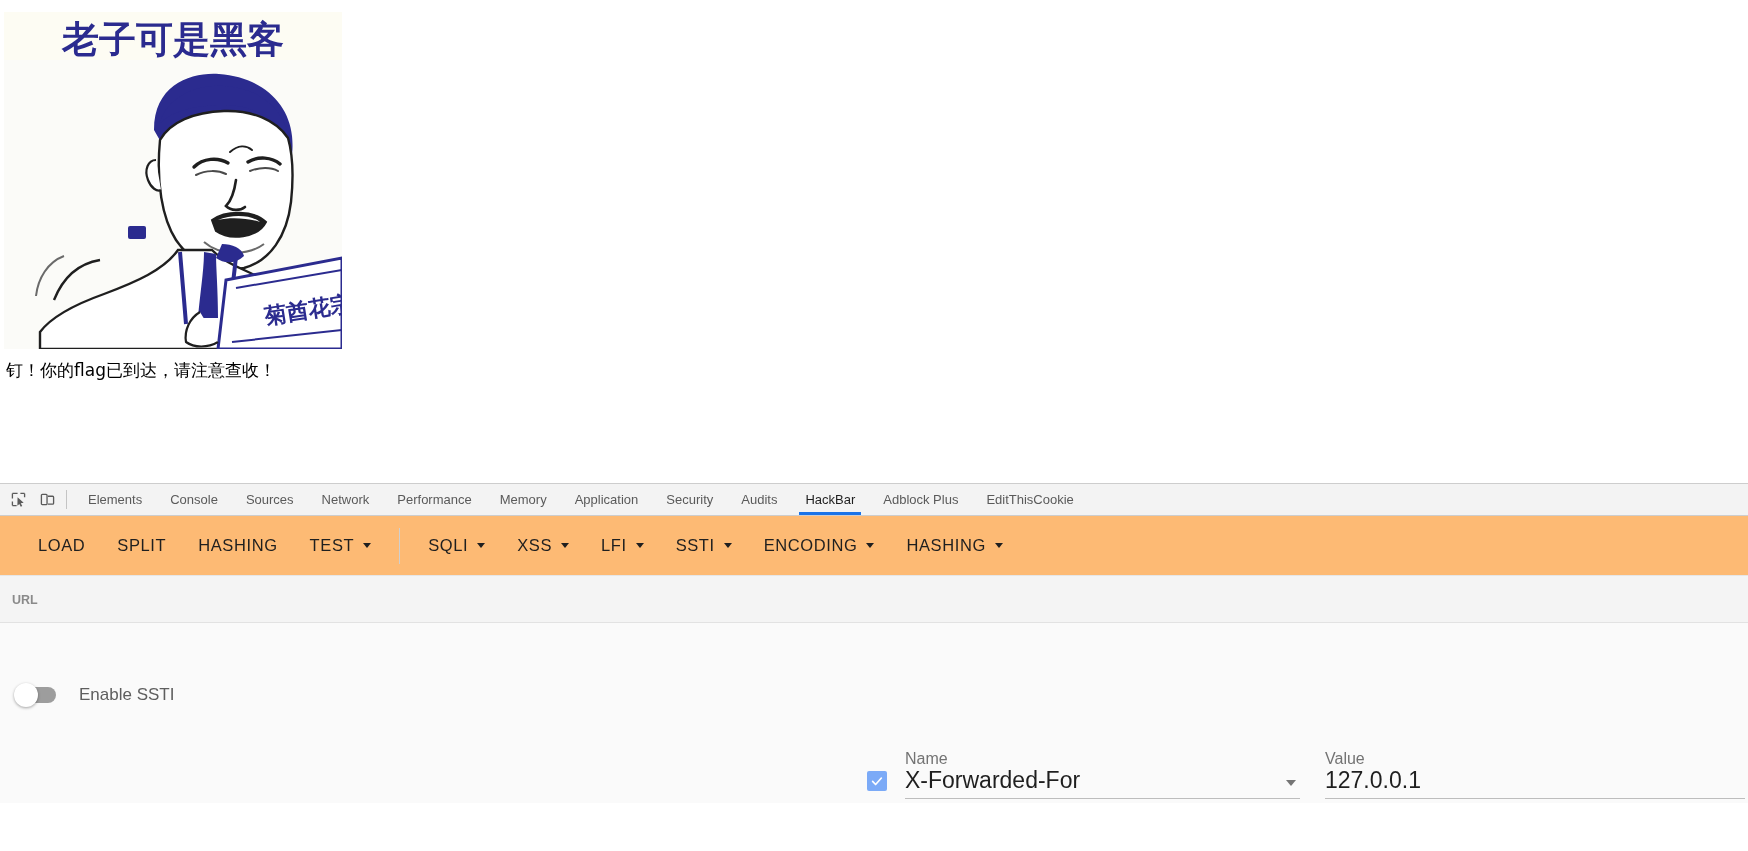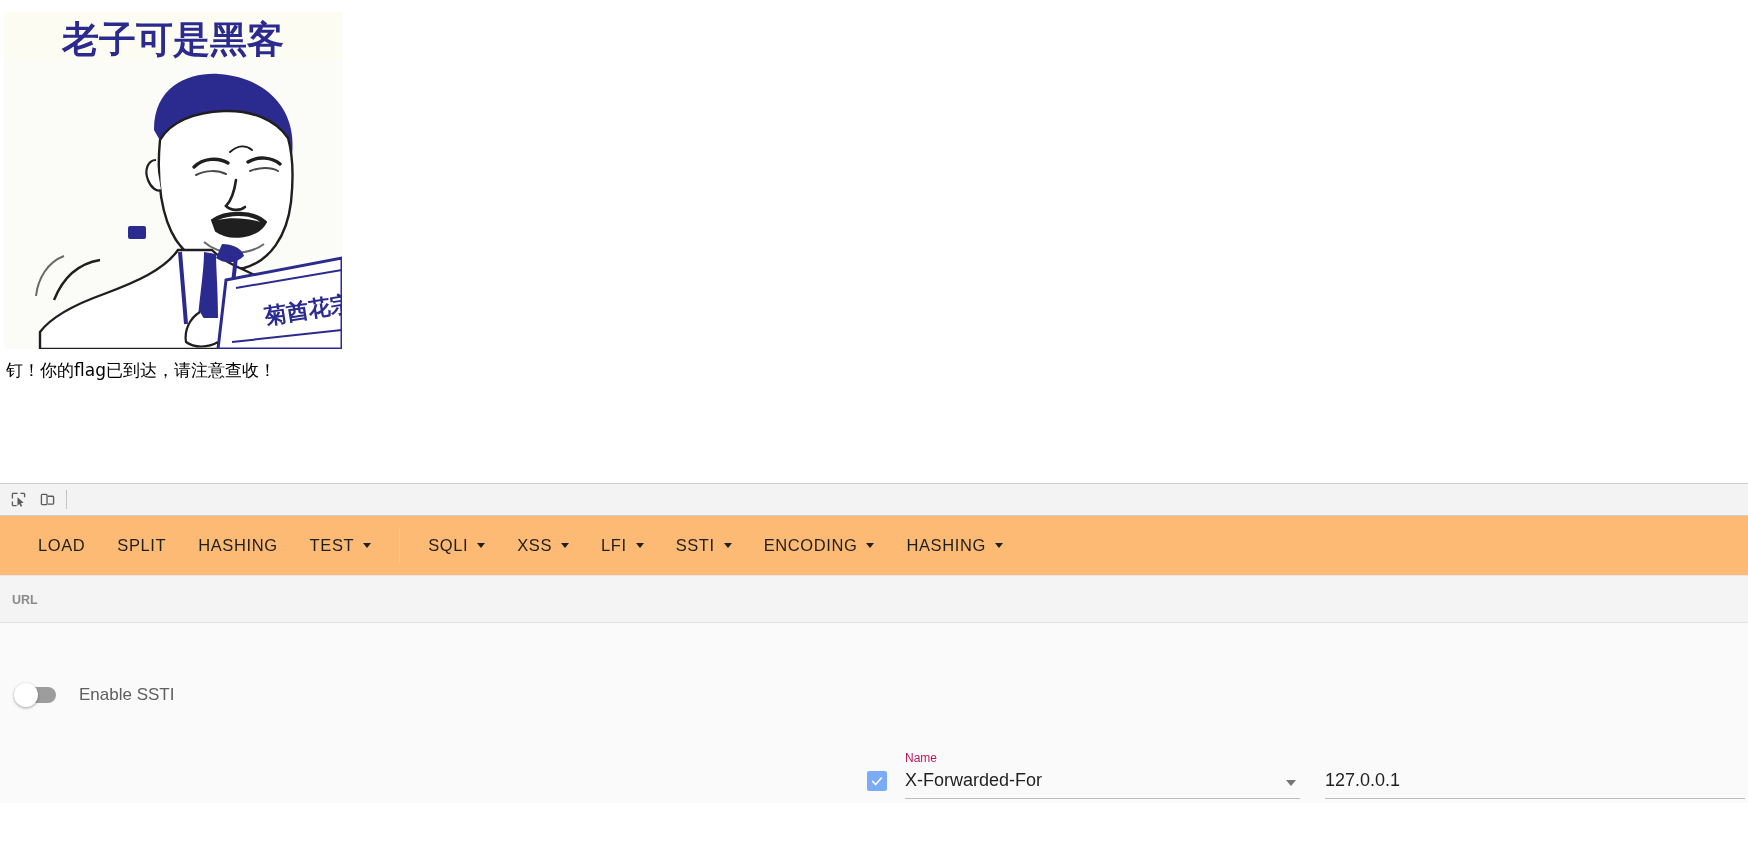--- a/index.html
+++ b/index.html
@@ -222,26 +222,26 @@
     cursor: pointer;
   }
   .hb-field {
     position: relative;
     border-bottom: 1px solid #bdbdbd;
     padding-bottom: 4px;
   }
   .hb-field-name { width: 395px; margin-right: 25px; }
   .hb-field-value { width: 420px; }
   .hb-field-label {
-    font-size: 12px;
-    color: #be185d;
+    font-size: 16px;
+    color: #737373;
     line-height: 17px;
   }
   .hb-field-val {
-    font-size: 18px;
+    font-size: 23px;
     color: #1f1f1f;
     line-height: 27px;
     cursor: text;
   }
   .hb-select-caret {
     position: absolute;
     right: 4px; bottom: 12px;
     width: 0; height: 0;
     border-left: 5px solid transparent;
     border-right: 5px solid transparent;
@@ -322,20 +322,34 @@
         <path d="M7 5.5 L13.5 11.5 L10.4 12 L12 15 L10.4 15.8 L8.9 12.8 L6.8 14.6 Z" fill="#5a5a5a"></path>
       </svg>
     </div>
     <div class="dt-iconbtn">
       <svg width="15" height="15" viewBox="0 0 16 16">
         <rect x="1.5" y="2.5" width="6" height="11" rx="1" fill="none" stroke="#5a5a5a" stroke-width="1.4"></rect>
         <path d="M8.5 4.5 H13.5 a1 1 0 0 1 1 1 V12 a1 1 0 0 1 -1 1 H8.5" fill="none" stroke="#5a5a5a" stroke-width="1.4"></path>
       </svg>
     </div>
     <div class="dt-divider"></div>
+    <div class="dt-tabs">
+      <div class="dt-tab">Elements</div>
+      <div class="dt-tab">Console</div>
+      <div class="dt-tab">Sources</div>
+      <div class="dt-tab">Network</div>
+      <div class="dt-tab">Performance</div>
+      <div class="dt-tab">Memory</div>
+      <div class="dt-tab">Application</div>
+      <div class="dt-tab">Security</div>
+      <div class="dt-tab">Audits</div>
+      <div class="dt-tab active">HackBar</div>
+      <div class="dt-tab">Adblock Plus</div>
+      <div class="dt-tab">EditThisCookie</div>
+    </div>
   </div>
 
   <div class="hb-menubar">
     <div class="hb-menu">
       <span>LOAD</span>
     </div>
     <div class="hb-menu">
       <span>SPLIT</span>
     </div>
     <div class="hb-menu">
@@ -395,18 +409,19 @@
         </svg>
       </div>
 
       <div class="hb-field hb-field-name">
         <div class="hb-field-label">Name</div>
         <div class="hb-field-val">X-Forwarded-For</div>
         <div class="hb-select-caret"></div>
       </div>
 
       <div class="hb-field hb-field-value">
+        <div class="hb-field-label">Value</div>
         <div class="hb-field-val">127.0.0.1</div>
       </div>
     </div>
 
   </div>
 </div>
 
 </body></html>

